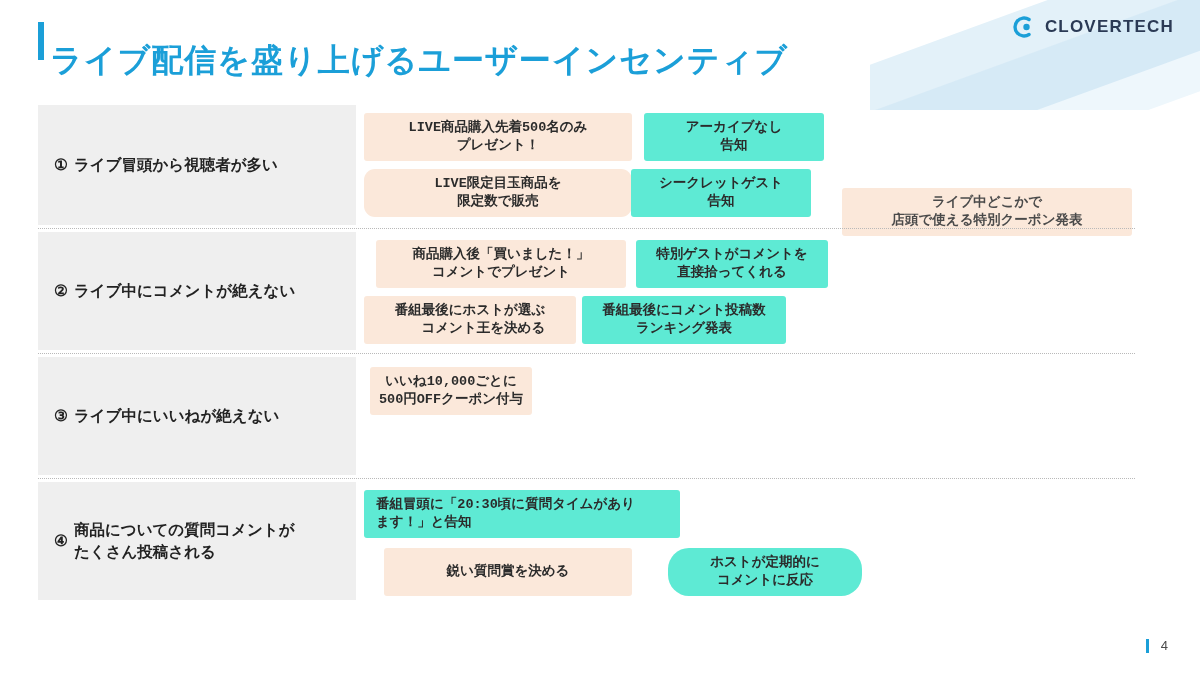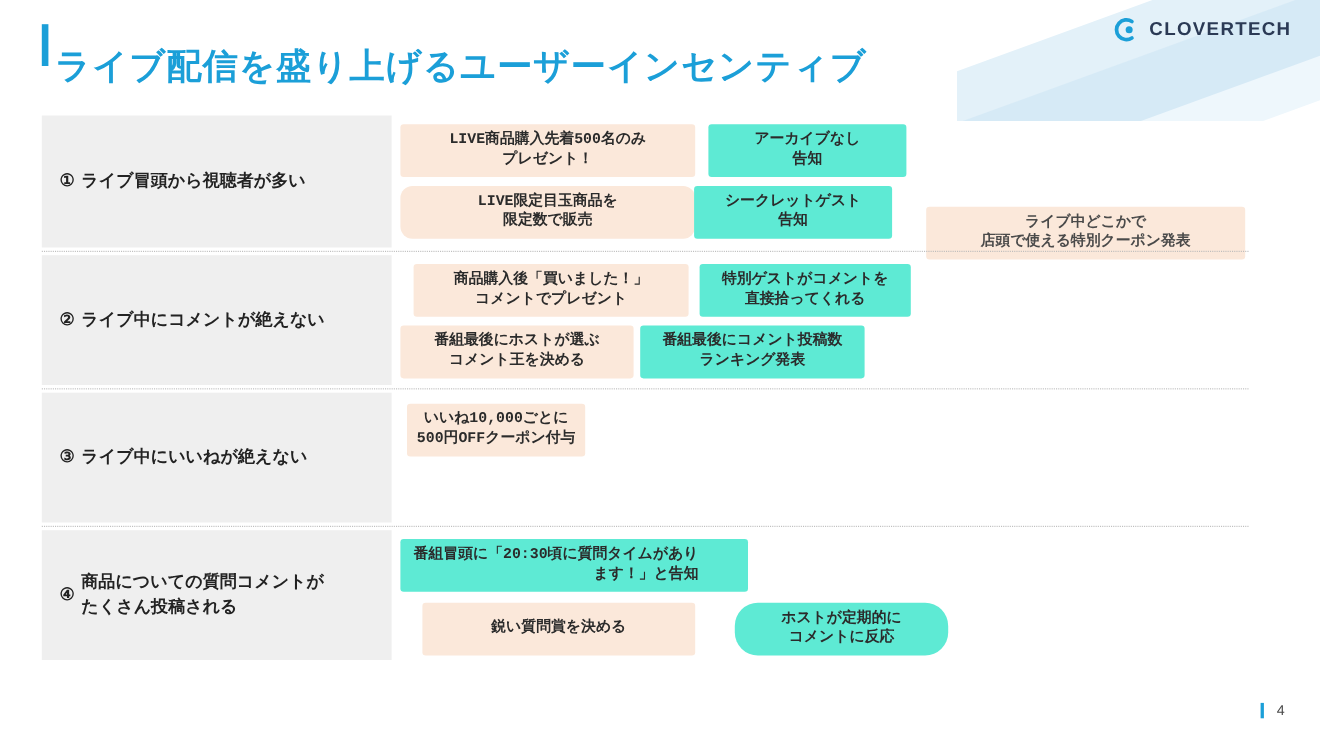--- a/index.html
+++ b/index.html
@@ -239,21 +239,21 @@
   <div class="row r2">
     <div class="row-label">
       <span class="num">②</span>
       <span>ライブ中にコメントが絶えない</span>
     </div>
     <div class="row-items">
       <div class="chip peach" style="left: 12px; top: 8px; width: 250px; height: 48px; white-space: pre-line;">商品購入後「買いました！」
 コメントでプレゼント</div>
       <div class="chip blue" style="left: 272px; top: 8px; width: 192px; height: 48px; white-space: pre-line;">特別ゲストがコメントを
 直接拾ってくれる</div>
-      <div class="chip peach" style="left: 0px; top: 64px; width: 212px; height: 48px; white-space: pre-line;">番組最後にホストが選ぶ
+      <div class="chip peach" style="left: 0px; top: 64px; width: 212px; height: 48px; white-space: pre-line; text-align: right;">番組最後にホストが選ぶ
 コメント王を決める</div>
       <div class="chip blue" style="left: 218px; top: 64px; width: 204px; height: 48px; white-space: pre-line;">番組最後にコメント投稿数
 ランキング発表</div>
     </div>
     <div class="divider"></div>
   </div>
 
   <div class="row r3">
     <div class="row-label">
       <span class="num">③</span>
@@ -266,21 +266,21 @@
     <div class="divider"></div>
   </div>
 
   <div class="row r4">
     <div class="row-label">
       <span class="num">④</span>
       <span style="white-space:pre-line;">商品についての質問コメントが
 たくさん投稿される</span>
     </div>
     <div class="row-items">
-      <div class="chip blue" style="left: 0px; top: 8px; width: 316px; height: 48px; justify-content: flex-start; text-align: right; padding-left: 12px; white-space: pre-line;">番組冒頭に「20:30頃に質問タイムがあり
+      <div class="chip blue" style="left: 0px; top: 8px; width: 316px; height: 48px; justify-content: flex-start; text-align: left; padding-left: 12px; white-space: pre-line;">番組冒頭に「20:30頃に質問タイムがあり
 ます！」と告知</div>
       <div class="chip peach" style="left:20px;  top:66px; width:248px; height:48px;">鋭い質問賞を決める</div>
       <div class="chip blue" style="left: 304px; top: 66px; width: 194px; height: 48px; white-space: pre-line; border-radius: 21px;">ホストが定期的に
 コメントに反応</div>
     </div>
   </div>
 
 </div>
 
 <div class="page-num">4</div>

